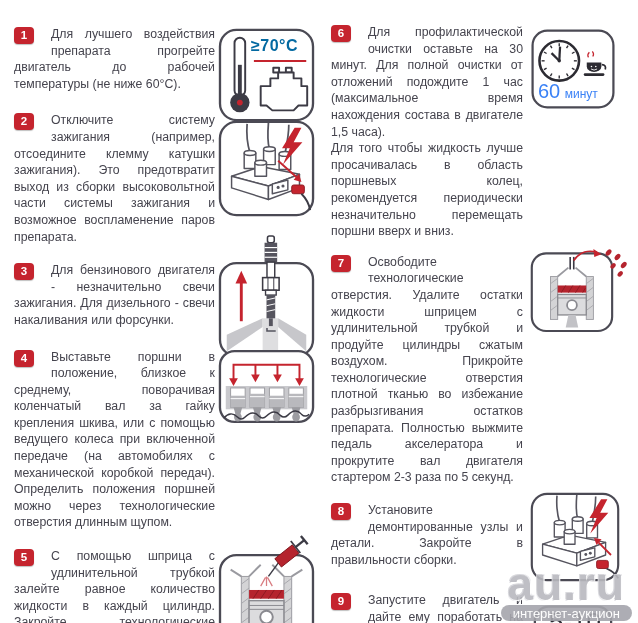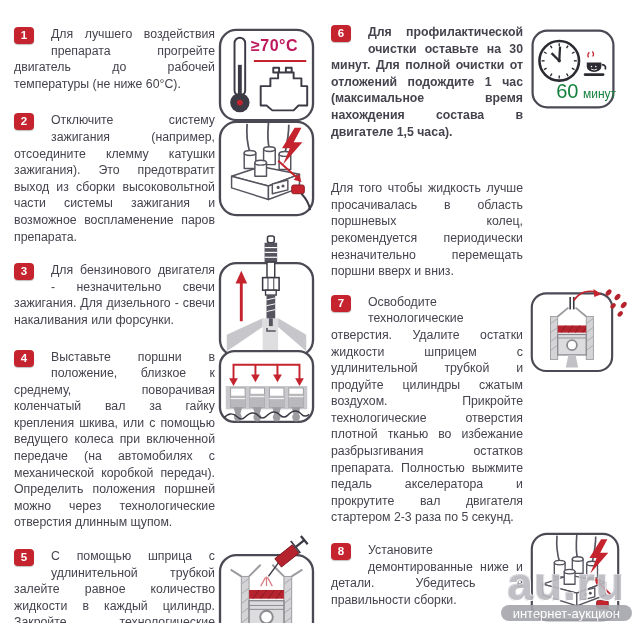--- a/index.html
+++ b/index.html
@@ -12,29 +12,29 @@
   .col-right{left:331px;top:24px;width:300px;}
   .step{position:relative;margin-bottom:18px;}
   .step-text{width:201px;font-size:12.3px;line-height:16.6px;text-align:justify;color:#45444e;}
   .col-right .step-text{width:192px;}
   .bwrap{float:left;width:37px;height:33px;}
   .badge{
     display:inline-block;width:20px;height:17px;background:#c5242e;color:#fff;
     font-weight:bold;font-size:11.5px;line-height:17px;text-align:center;
     border-radius:4px;margin-top:1px;box-shadow:0 1px 1px rgba(0,0,0,.25);
   }
-  .bold{font-weight:bold;}
-  .cont{text-align:justify;margin-top:40px;}
+  .bold{font-weight:normal;}
+  .cont{text-align:justify;}
   .icon{position:absolute;}
   .col-left .icon{left:204px;top:0;}
   .col-right .icon{left:199px;top:0;}
   .icon svg{display:block;}
   .overlay{position:absolute;pointer-events:none;}
-  .temp-label{top:9px;left:33px;font-weight:bold;font-size:16px;color:#be185d;letter-spacing:.5px;}
-  .clock-label{bottom:7px;left:0;width:86px;text-align:right;color:#15803d;}
+  .temp-label{top:9px;left:33px;font-weight:bold;font-size:16px;color:#0369a1;letter-spacing:.5px;}
+  .clock-label{bottom:7px;left:8px;width:86px;text-align:left;color:#3b82f6;}
   .clock-label .big{font-size:20px;}
   .clock-label .small{font-size:12px;}
   .car-label{top:5px;left:16px;width:76px;text-align:center;color:#2e2d36;line-height:1;}
   .car-label .big{font-size:26px;display:block;}
   .watermark{position:absolute;right:6px;bottom:1px;text-align:center;z-index:5;}
   .wm-main{
     font-size:46px;font-weight:bold;color:#b9b9bf;line-height:40px;letter-spacing:1px;
     text-shadow:1px 1px 0 #ffffff,-1px -1px 0 #d3d3d8,1px -1px 0 #e8e8ec,-1px 1px 0 #e8e8ec;
     opacity:.9;
   }
@@ -303,21 +303,21 @@
           <ellipse cx="105" cy="21" rx="2.6" ry="4" transform="rotate(40 105 21)"></ellipse>
           <ellipse cx="93" cy="22" rx="2.4" ry="3.6" transform="rotate(40 93 22)"></ellipse>
           <ellipse cx="101" cy="31" rx="2.4" ry="3.6" transform="rotate(40 101 31)"></ellipse>
         </g>
       </svg>
     </div>
   </div>
 
   <div class="step" style="margin-bottom:24px;">
     <div class="step-text">
-      <span class="bwrap"><span class="badge">8</span></span><span>Установите демонтированные ниже и детали. Убедитесь в правильности сборки.</span>
+      <span class="bwrap"><span class="badge">8</span></span><span>Установите демонтированные узлы и детали. Закройте в правильности сборки.</span>
     </div>
     <div class="icon" style="top:-10px;">
       <svg width="90" height="90" viewBox="0 0 100 100">
         <rect x="2" y="2" width="96" height="96" rx="17" fill="#fff" stroke="#4b4a54" stroke-width="2.4"></rect>
         <g stroke="#55545e" stroke-width="1.8" fill="none">
           <path d="M30 4 C29 16 30 24 33 34"></path>
           <path d="M52 3 C51 15 51 23 53 30"></path>
           <path d="M73 5 C73 16 71 25 69 35"></path>
         </g>
         <g stroke="#55545e" stroke-width="1.5" fill="#fff" stroke-linejoin="round">

